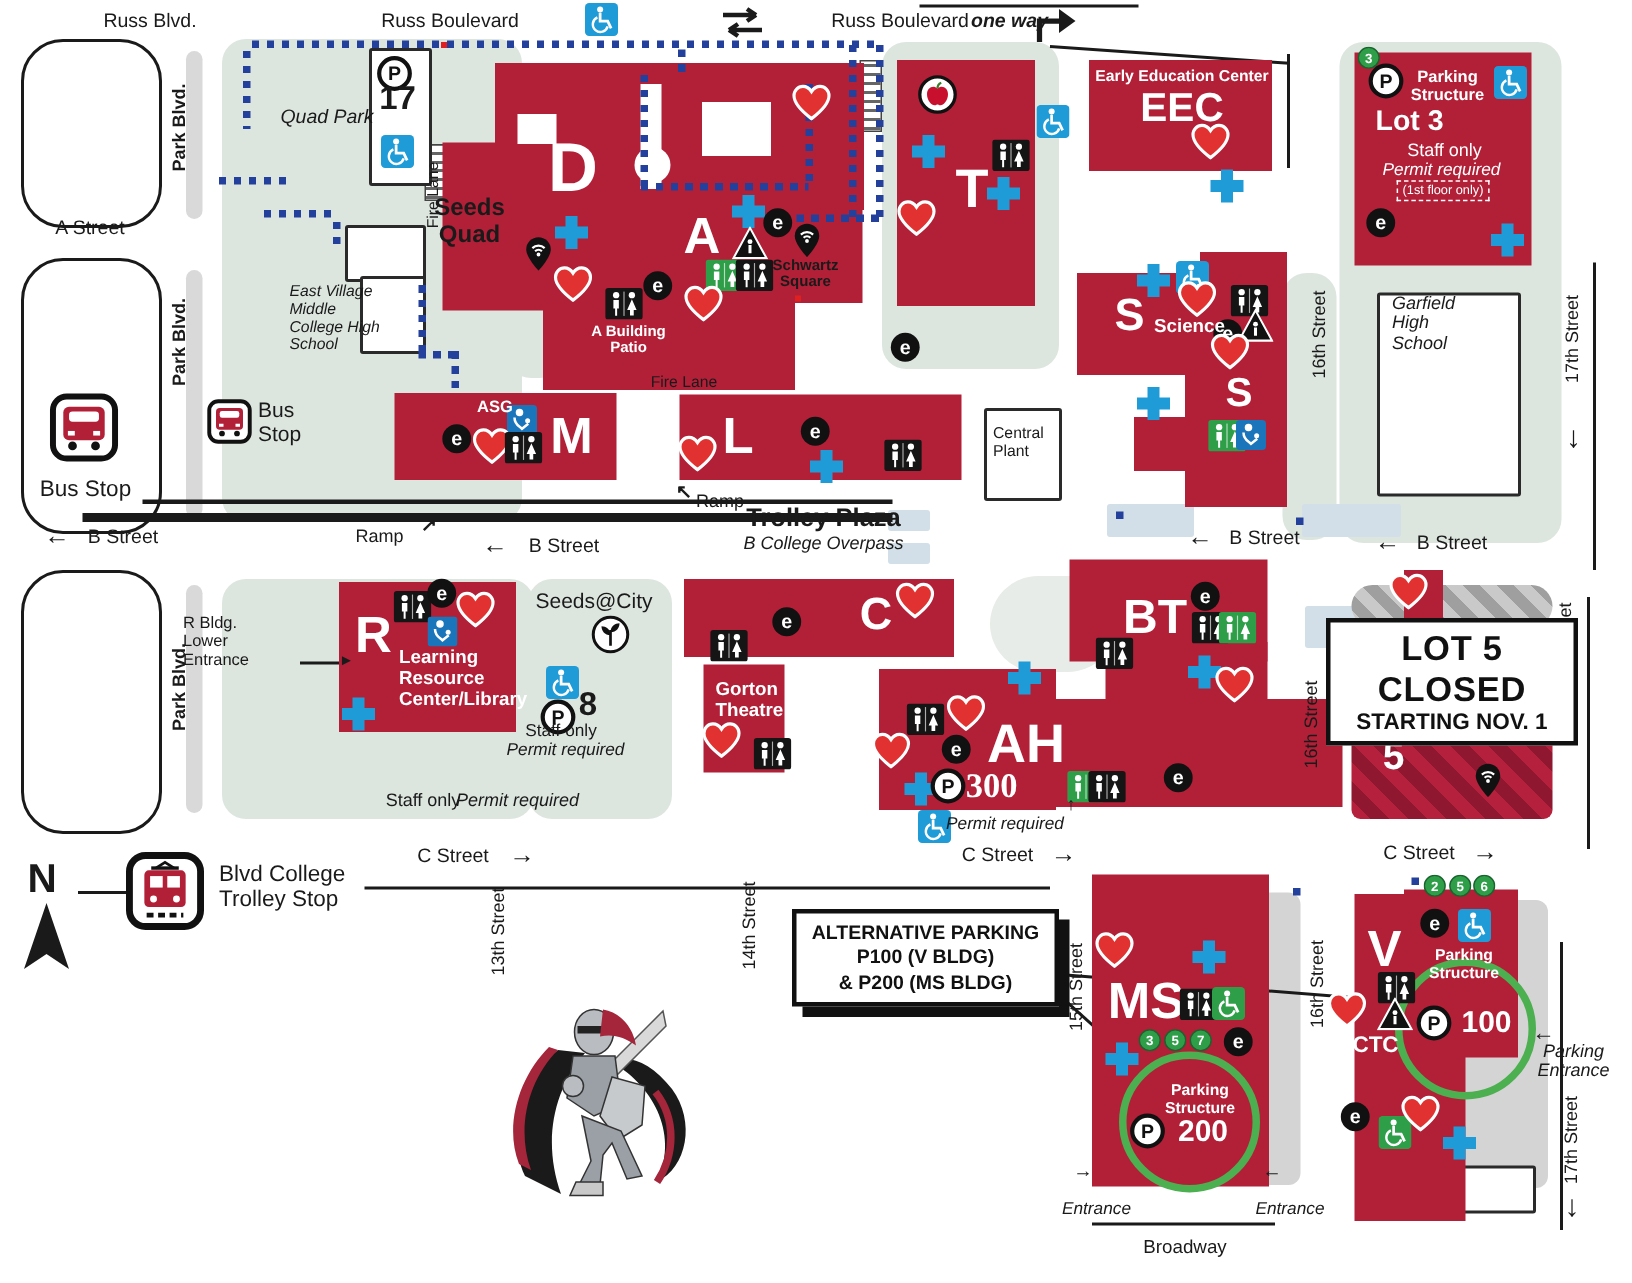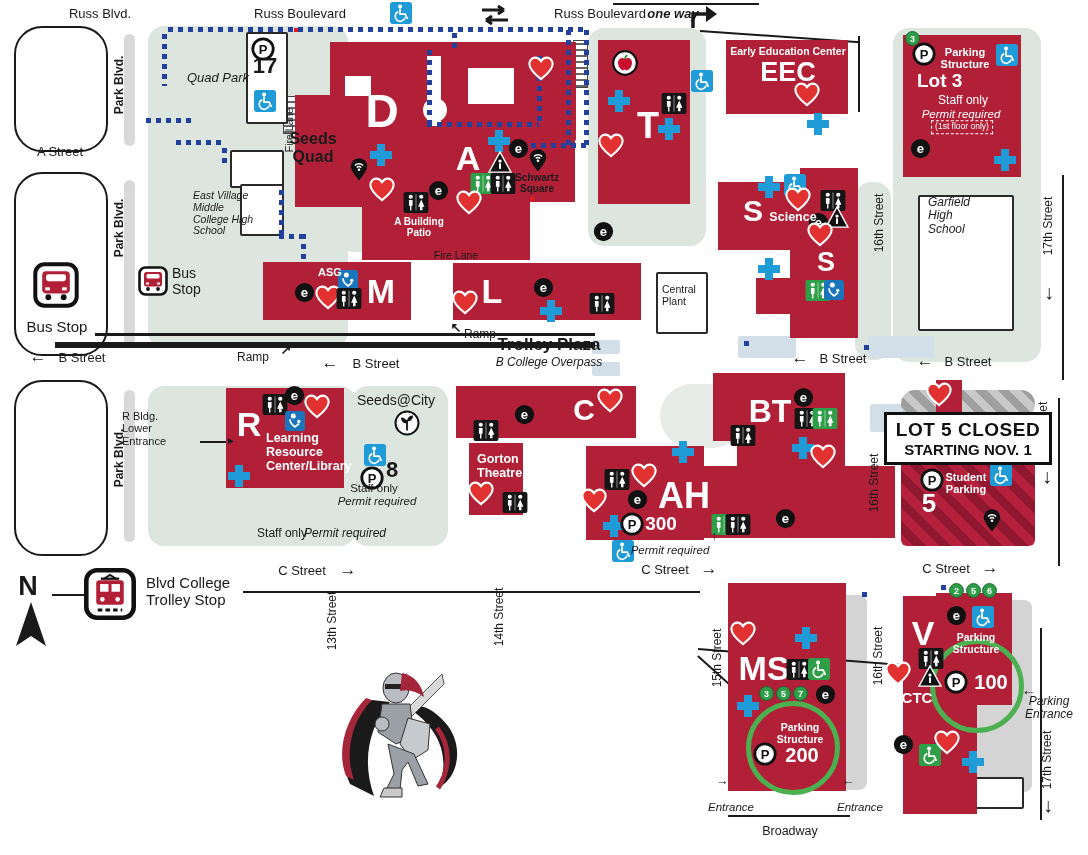--- a/index.html
+++ b/index.html
@@ -28,24 +28,29 @@
   #lot5-sign{padding:4px 6px;width:150px;}
   #alt-sign{padding:5px 8px;width:156px;box-shadow:7px 7px 0 #111;font-size:13px;line-height:1.25;}
   .dot{position:absolute;}
 </style>
 </head>
 <body>
 
 <div id="map">
 
   <div class="sign" id="lot5-sign" style="left:884px;top:412px;z-index:60">
-    <div style="font-size:19px;letter-spacing:.5px">LOT 5 CLOSED</div>
+    <div style="font-size:23px;letter-spacing:.5px">LOT 5 CLOSED</div>
     <div style="font-size:15px">STARTING NOV. 1</div>
   </div>
 
+  <div class="sign" id="alt-sign" style="left:528px;top:606px;z-index:60">
+    <div>ALTERNATIVE PARKING</div>
+    <div>P100 (V BLDG)</div>
+    <div>&amp; P200 (MS BLDG)</div>
+  </div>
 
   <div class="lb b" style="left:28px;top:586px;font-size:27px;z-index:40">N</div>
   <div class="ic" style="left:12px;top:600px;z-index:40">
     <svg width="38" height="50" viewBox="0 0 38 50">
         <polygon points="19,2 34,46 19,36 4,46" fill="#1a1a1a"></polygon>
       </svg>
   </div>
 
   <div class="lb" style="left:57px;top:327px;font-size:15px;z-index:40">Bus Stop</div>
 
@@ -828,15 +833,15 @@
     <div class="lb b w" style="left: 788px; top: 52px; font-size: 10.5px; z-index: 30;">Early Education Center</div>
     <div class="lb b w" style="left: 330px; top: 272px; font-size: 11px; z-index: 30;">ASG</div>
     <div class="lb b w" style="left: 793px; top: 217px; font-size: 12.5px; z-index: 30;">Science</div>
     <div class="lb b w" style="left: 419px; top: 227px; font-size: 10px; z-index: 30;">A Building
 Patio</div>
     <div class="lb b w l" style="left: 266px; top: 452px; font-size: 12.5px; z-index: 30;">Learning
 Resource
 Center/Library</div>
     <div class="lb b w l" style="left: 477px; top: 466px; font-size: 12.5px; z-index: 30;">Gorton
 Theatre</div>
-    <div class="lb b w" style="left: 661px; top: 524px; font-size: 19px; z-index: 30;">300</div>
+    <div class="lb b w" style="left: 661px; top: 524px; font-size: 23px; z-index: 30; font-family: Liberation Serif, serif;">300</div>
     <div class="lb b w" style="left: 917px; top: 698px; font-size: 15px; z-index: 30;">CTC</div>
   </div>
 
 </body></html>

